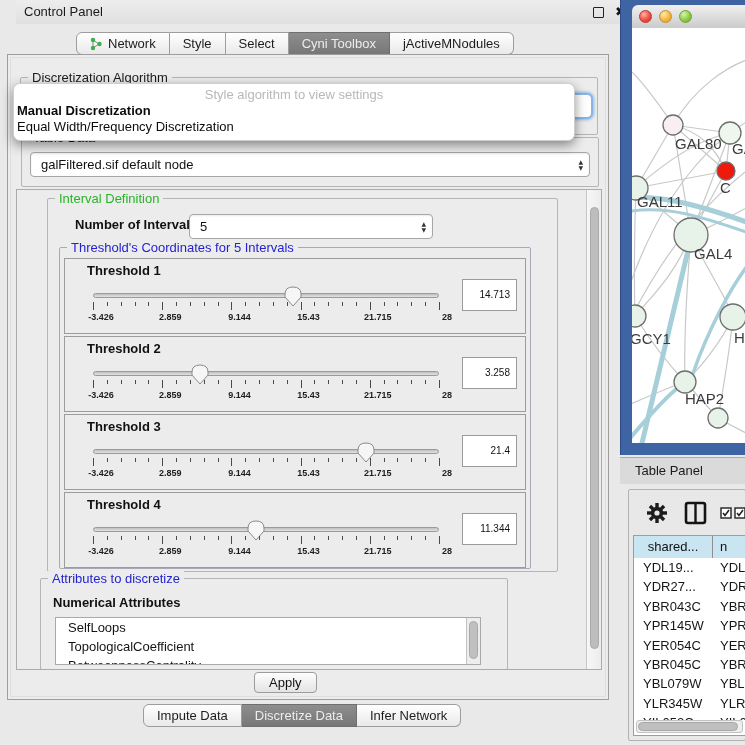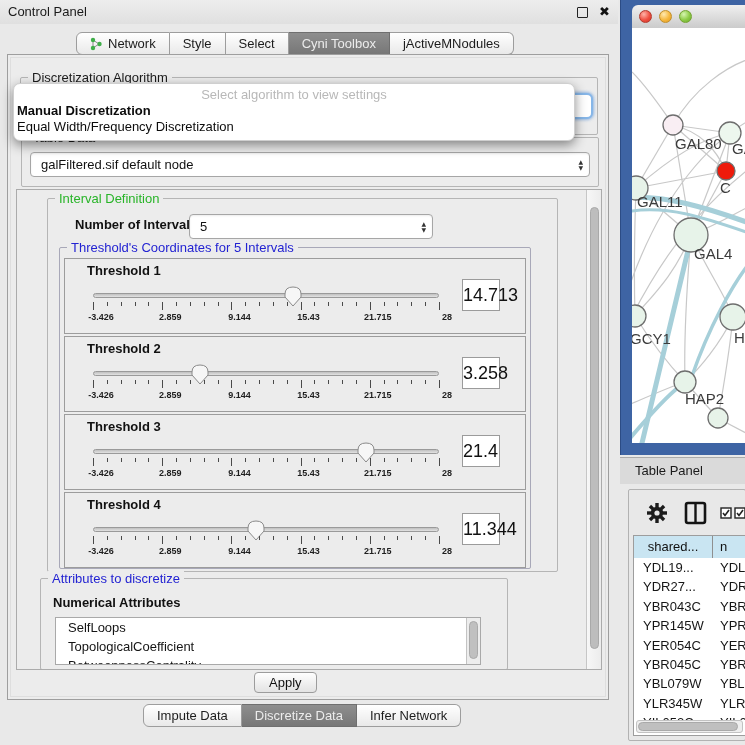--- a/index.html
+++ b/index.html
@@ -1,21 +1,21 @@
 <!DOCTYPE html>
 <html><head>
 <meta charset="utf-8">
 <style>
   html,body{margin:0;padding:0;}
   #screen{position:relative;width:745px;height:745px;overflow:hidden;
     background:#e9e9e9;font-family:"Liberation Sans",sans-serif;
     -webkit-font-smoothing:antialiased;}
   
   .cp{position:absolute;left:0;top:0;width:618px;height:745px;background:#e9e9e9;}
-  .cp-titlebar{position:absolute;left:0;top:0;width:100%;height:24px;
+  .cp-titlebar{position:absolute;left:16px;top:0;width:100%;height:24px;
     background:linear-gradient(#ededed,#e0e0e0);}
   .cp-title{position:absolute;left:8px;top:0;line-height:24px;font-size:13px;color:#1a1a1a;}
   .win-float{position:absolute;right:30px;top:7px;width:9px;height:9px;border:1.5px solid #222;border-radius:1px;}
   .win-close{position:absolute;right:8px;top:3px;font-size:13px;font-weight:bold;color:#111;
     font-family:"DejaVu Sans",sans-serif;line-height:18px;}
   .tabbar{position:absolute;display:flex;}
   .tab{height:23px;line-height:22px;padding:0 13px;background:linear-gradient(#ffffff,#e9e9e9);
     border:1px solid #9d9d9d;border-left:none;font-size:13px;color:#1c1c1c;display:flex;
     align-items:center;gap:5px;box-sizing:border-box;white-space:nowrap;}
   .tab:first-child{border-left:1px solid #9d9d9d;border-radius:6px 0 0 6px;}
@@ -56,22 +56,22 @@
   .th-panel{position:absolute;left:4px;width:462px;height:76px;border:1px solid #9c9c9c;background:#ececec;box-sizing:border-box;}
   .th-title{position:absolute;left:10px;top:4px;font-weight:bold;font-size:13px;color:#111;margin-left:12px;}
   .sld-track{position:absolute;left:28px;top:34px;width:346px;height:5px;border:1px solid #9a9a9a;
     border-radius:3px;background:linear-gradient(#c0c0c0,#e2e2e2);box-sizing:border-box;}
   .sld-thumb{position:absolute;top:27px;width:18px;height:21px;}
   .ticks{position:absolute;left:28px;top:43px;width:346px;height:9px;}
   .tick{position:absolute;width:1px;background:#4a4a4a;top:0;}
   .tick.major{height:8px;}.tick.minor{height:4px;}
   .sld-labels{position:absolute;left:36px;top:53px;width:346px;height:11px;}
   .sld-label{position:absolute;transform:translateX(-50%);font-size:9px;font-weight:bold;color:#1e1e1e;white-space:nowrap;}
-  .val{position:absolute;left:397px;top:20px;width:38px;height:32px;background:#fff;border:1px solid #9b9b9b;
-    font-size:18px;color:#111;text-align:right;padding-right:6px;line-height:30px;box-sizing:border-box;}
+  .val{position:absolute;left:397px;top:20px;width:55px;height:32px;background:#fff;border:1px solid #9b9b9b;
+    font-size:10px;color:#111;text-align:right;padding-right:6px;line-height:30px;box-sizing:border-box;}
   
   .attr-label{position:absolute;left:12px;top:16px;font-weight:bold;font-size:13px;color:#111;}
   .attr-list{position:absolute;left:14px;top:38px;width:426px;height:48px;background:#fff;
     border:1px solid #a9a9a9;box-sizing:border-box;overflow:hidden;}
   .attr-item{height:19px;line-height:19px;font-size:13px;color:#141414;padding-left:12px;white-space:nowrap;}
   .attr-sb{position:absolute;right:0;top:0;bottom:0;width:14px;background:#ededed;border-left:1px solid #c3c3c3;box-sizing:border-box;}
   .attr-sb .thumb{position:absolute;left:2px;top:3px;width:9px;height:38px;border-radius:5px;background:#c0c0c0;border:1px solid #aaa;box-sizing:border-box;}
   .apply-btn{position:absolute;left:246px;top:617px;height:21px;padding:0 14px;font-size:13px;color:#111;
     background:linear-gradient(#fefefe,#e3e3e3);border:1px solid #9c9c9c;border-radius:4px;
     font-family:"Liberation Sans",sans-serif;}
@@ -145,21 +145,21 @@
 
     <div class="main-panel">
       <div class="inner-line"></div>
 
       <div class="group" style="left:12px;top:22px;width:578px;height:58px;">
         <span class="group-title">Discretization Algorithm</span>
       </div>
       <div class="combo-focus-frag"></div>
 
       <div class="popup">
-        <div class="ph">Select algorithm to view settings</div>
+        <div class="ph">Style algorithm to view settings</div>
         <div id="popupOpts">
             <div class="opt b" style="top: 19px;">Manual Discretization</div>
             <div class="opt" style="top: 35px;">Equal Width/Frequency Discretization</div>
           </div>
       </div>
 
       <div class="group" style="left:13px;top:82px;width:578px;height:50px;">
         <span class="group-title">Table Data</span>
         <div class="combo" style="left:8px;top:14px;width:560px;height:25px;">
           <span>galFiltered.sif default node</span>

